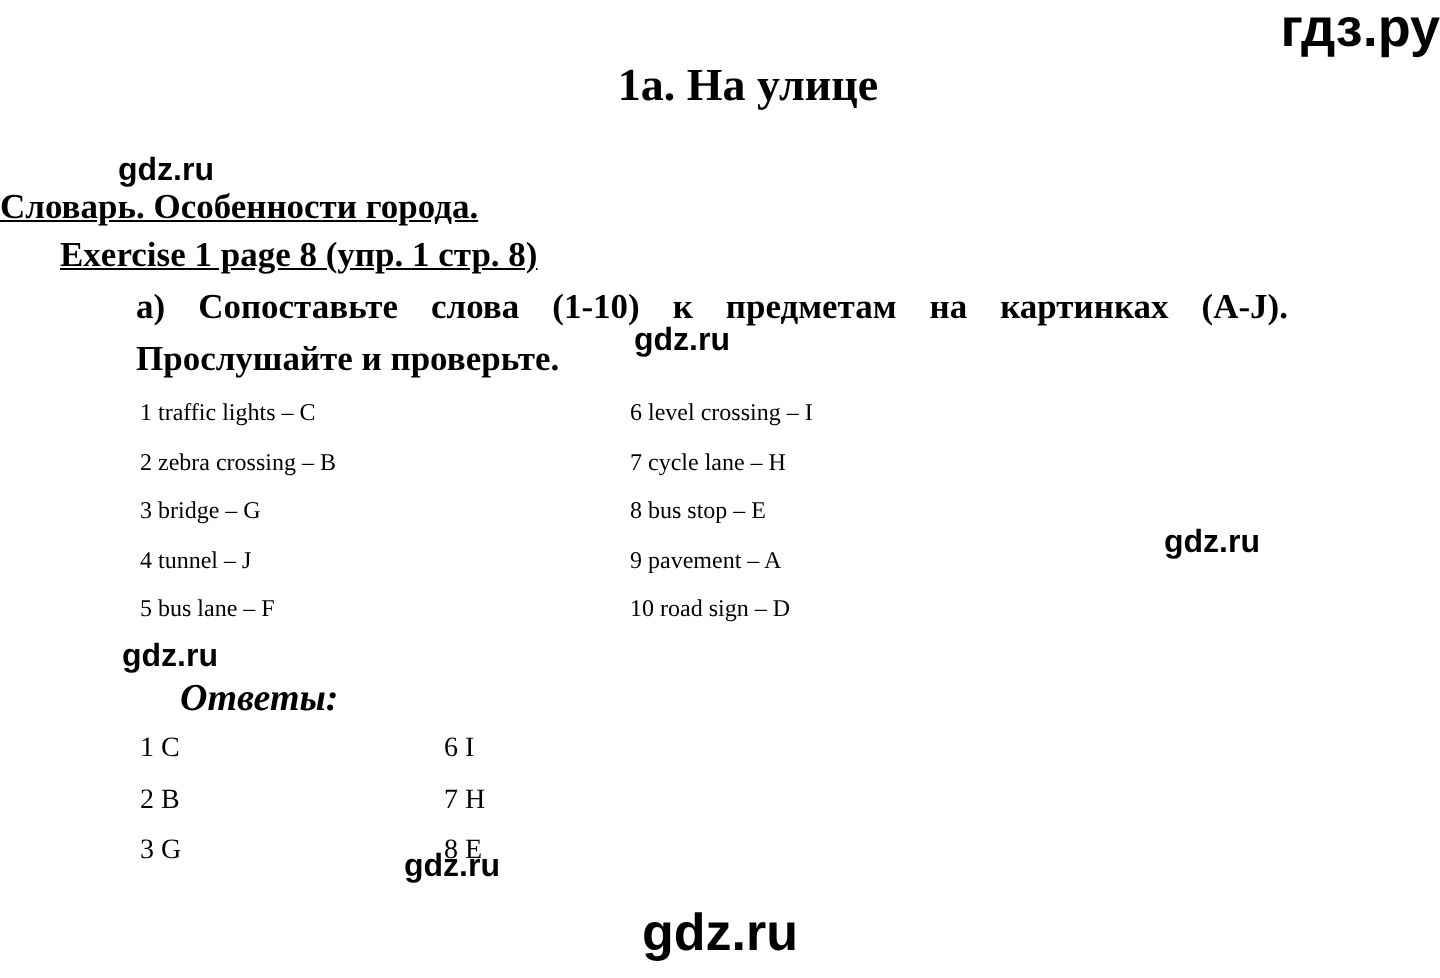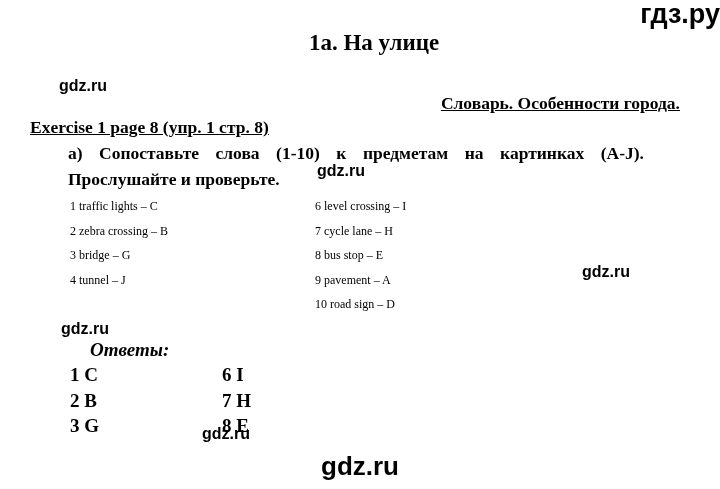--- a/index.html
+++ b/index.html
@@ -33,24 +33,23 @@
     font-weight: bold; font-size: 16px; line-height: 17px;
   }
   .wm-1 { left: 59px;  top: 77px; }
   .wm-2 { left: 317px; top: 162px; }
   .wm-3 { left: 582px; top: 263px; }
   .wm-4 { left: 61px;  top: 320px; }
   .wm-5 { left: 202px; top: 425px; }
 
   .section-heading {
     top: 93px; left: 0; width: 668px;
-    text-align: right;
+    text-align: left;
     font-weight: bold; font-size: 17.5px; line-height: 21px;
     text-decoration: underline;
-    margin-left: 12px;
   }
   .exercise-heading {
     left: 30px; top: 117px;
     font-weight: bold; font-size: 17.5px; line-height: 21px;
     text-decoration: underline;
   }
   .task-line-1 {
     left: 68px; top: 142px; width: 576px;
     font-weight: bold; font-size: 17.5px; line-height: 22px;
     white-space: normal;
@@ -70,21 +69,21 @@
   .word-col-right { left: 315px; }
   .word-col div { height: 24.5px; }
 
   .answers-label {
     left: 90px; top: 339px;
     font-weight: bold; font-style: italic;
     font-size: 19px; line-height: 22px;
   }
   .ans-col {
     top: 362px;
-    font-size: 19px; line-height: 25.5px; font-weight: bold;
+    font-size: 14px; line-height: 25.5px;
   }
   .ans-col-left  { left: 70px;  }
   .ans-col-right { left: 222px; }
   .ans-col div { height: 25.5px; }
 
   .brand-bottom {
     top: 452px; left: 0; width: 720px;
     text-align: center;
     font-family: "Liberation Sans", sans-serif;
     font-weight: bold; font-size: 26px; line-height: 29px;
@@ -108,20 +107,21 @@
   <div class="abs task-line-1">а) Сопоставьте слова (1-10) к предметам на картинках (A-J).</div>
   <div class="abs task-line-2">Прослушайте и проверьте.</div>
 
   <div class="abs wm wm-2">gdz.ru</div>
 
   <div class="abs word-col word-col-left">
     <div>1 traffic lights – C</div>
     <div>2 zebra crossing – B</div>
     <div>3 bridge – G</div>
     <div>4 tunnel – J</div>
+    <div>5 bus lane – F</div>
   </div>
 
   <div class="abs word-col word-col-right">
     <div>6 level crossing – I</div>
     <div>7 cycle lane – H</div>
     <div>8 bus stop – E</div>
     <div>9 pavement – A</div>
     <div>10 road sign – D</div>
   </div>
 

